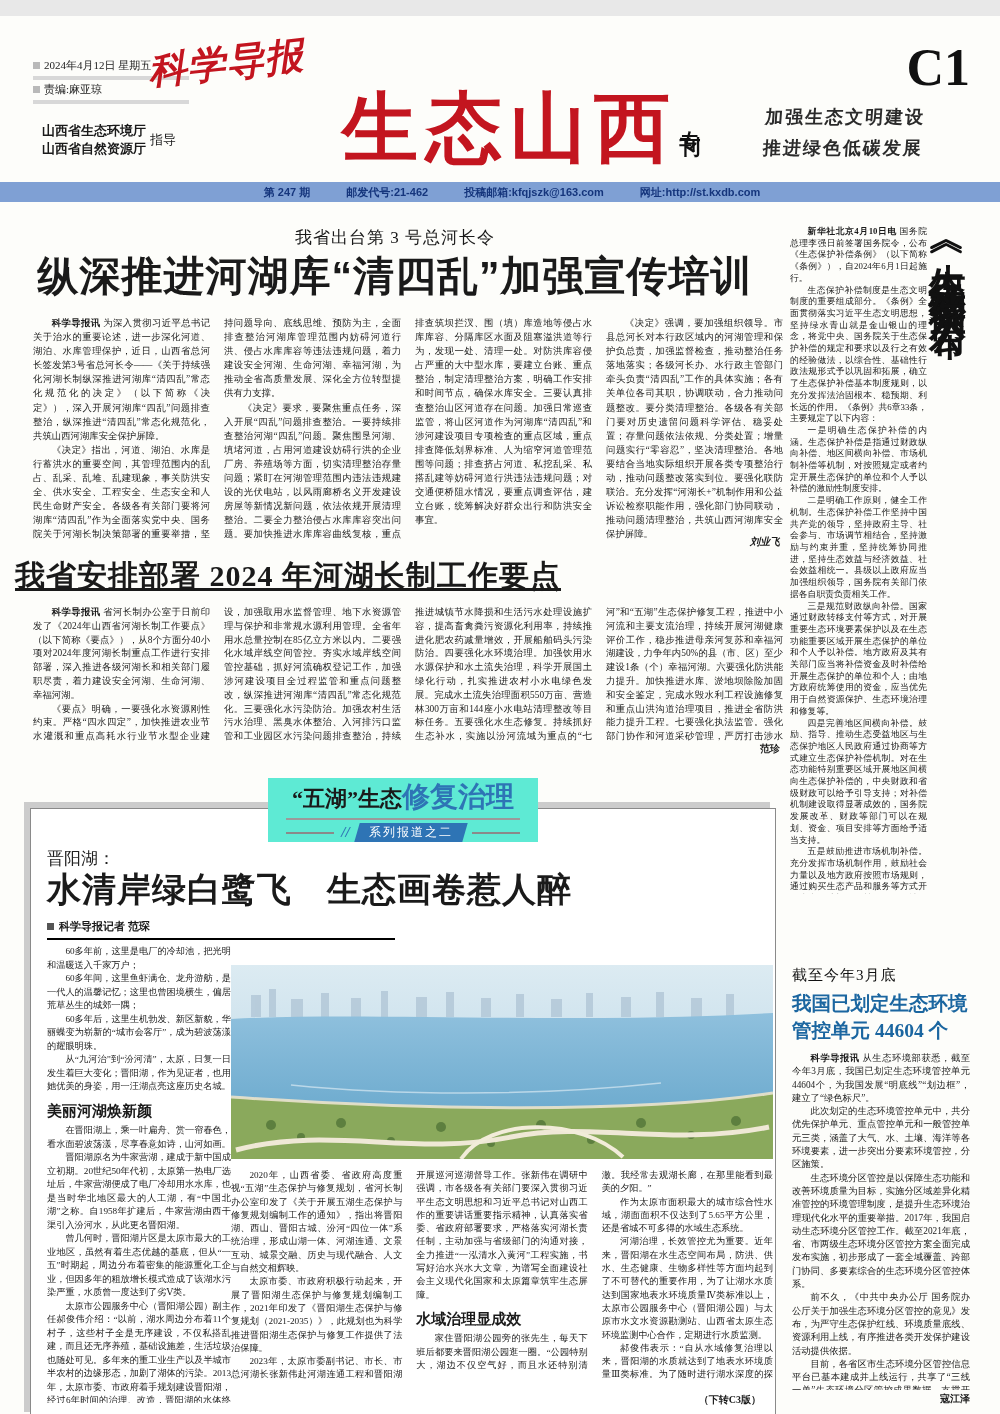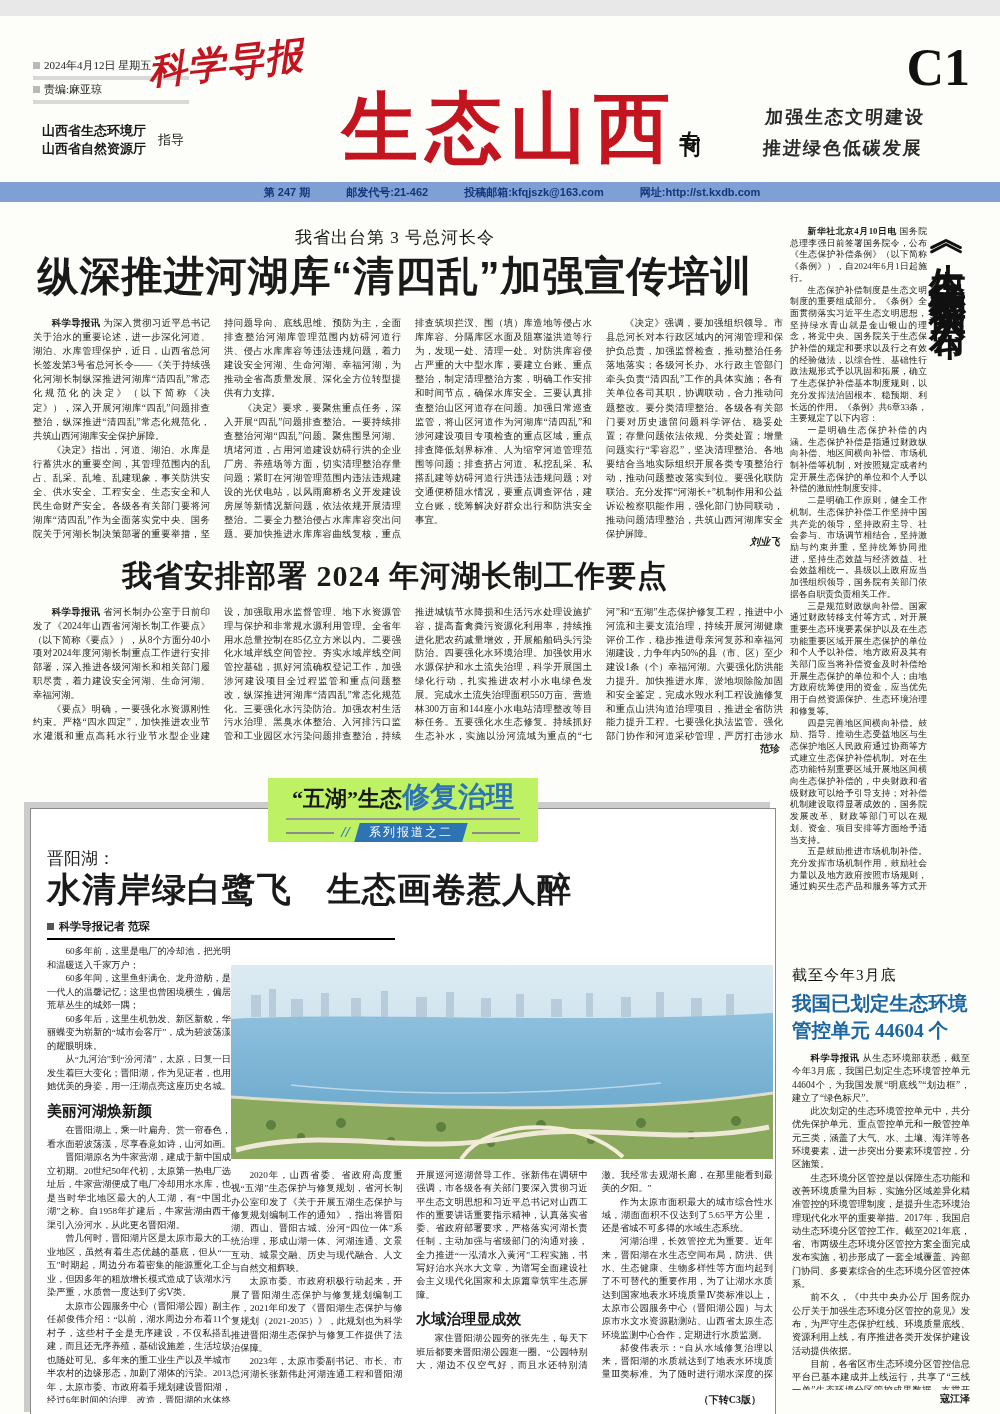--- a/index.html
+++ b/index.html
@@ -6,21 +6,21 @@
   .page{position:relative;width:1000px;height:1414px;margin:16px auto;background:#fdfdfa;
         font-family:"Liberation Serif","DejaVu Serif",serif;color:#1a1a1a;overflow:hidden;}
   .abs{position:absolute;}
   
   .meta{left:33px;top:40px;width:156px;font-size:11px;color:#222;}
   .meta-line{display:flex;align-items:center;gap:4px;padding:2px 0 3px;border-bottom:4px solid #d8d8d8;}
   .sq{display:inline-block;width:7px;height:7px;background:#b9b9b9;}
   .logo{left:148px;top:22px;font-size:38px;font-weight:900;font-style:italic;color:#c3151f;
         transform:rotate(-6deg);letter-spacing:1px;white-space:nowrap;}
   .pageno{right:30px;top:22px;font-size:52px;font-weight:600;color:#111;}
-  .guidance{left:42px;top:106px;display:flex;align-items:center;gap:12px;}
+  .guidance{left:42px;top:106px;display:flex;align-items:center;gap:4px;}
   .guidance .orgs{font-size:13px;font-weight:bold;line-height:18px;}
   .guidance .glabel{font-size:13px;}
   .main-title{left:326px;top:62px;width:368px;text-align:center;font-size:76px;font-weight:900;
               color:#c3151f;letter-spacing:8px;white-space:nowrap;}
   .title-suffix{left:676px;top:98px;writing-mode:vertical-rl;font-size:21px;font-weight:bold;
                 letter-spacing:5px;color:#111;}
   .slogan{left:764px;top:86px;font-size:18px;font-weight:bold;color:#2b2b2b;line-height:31px;
           transform:skewX(-4deg);letter-spacing:2px;}
   .info-bar{left:0;top:166px;width:1000px;height:20px;background:#7fa0d4;color:#15357c;
             font-family:"Liberation Sans","DejaVu Sans",sans-serif;font-size:11px;font-weight:600;
@@ -31,22 +31,22 @@
                font-family:"Liberation Sans","DejaVu Sans",sans-serif;letter-spacing:1px;white-space:nowrap;}
   .body-cols{column-fill:auto;overflow:hidden;text-align:justify;}
   .a1-body{left:33px;top:300px;width:750px;height:238px;column-count:4;column-gap:14px;
            font-size:9.4px;line-height:14.1px;}
   .para{margin:0;text-indent:2em;}
   .col-subhead{margin:10px 0 7px;text-indent:0;font-size:15px;font-weight:bold;
                font-family:"Liberation Sans","DejaVu Sans",sans-serif;}
   .byline{font-size:10px;font-weight:bold;text-align:right;}
   .a1-byline{left:650px;top:519px;width:130px;font-style:italic;}
   
-  .a2-headline{left:15px;top:540px;width:760px;text-align:center;font-size:30px;font-weight:900;
-               letter-spacing:1px;white-space:nowrap;}
+  .a2-headline{left:15px;top:540px;width:760px;text-align:left;font-size:30px;font-weight:900;
+               letter-spacing:1px;white-space:nowrap;text-decoration:underline;}
   .a2-body{left:33px;top:590px;width:750px;height:150px;column-count:4;column-gap:14px;
            font-size:9.4px;line-height:13.8px;}
   .a2-byline{left:650px;top:726px;width:130px;}
   
   .reg-body{left:790px;top:210px;width:137px;height:668px;font-size:8.8px;line-height:11.7px;
             overflow:hidden;text-align:justify;}
   .reg-title{left:924px;top:212px;width:48px;height:700px;writing-mode:vertical-rl;
              font-size:37px;font-weight:900;letter-spacing:6px;color:#111;}
   .note-box{left:792px;top:888px;width:166px;height:36px;border:1px solid #8cc0e8;
             display:flex;align-items:center;justify-content:center;font-size:13.5px;
@@ -54,21 +54,21 @@
   
   .a3-kicker{left:792px;top:950px;font-size:15px;letter-spacing:1px;color:#111;}
   .a3-headline{left:792px;top:974px;width:180px;font-size:19.5px;font-weight:900;color:#1b66a0;
                line-height:27px;}
   .a3-body{left:792px;top:1036px;width:178px;height:338px;font-size:9.3px;line-height:13.3px;
            overflow:hidden;text-align:justify;}
   .a3-byline{left:858px;top:1376px;width:112px;}
   
   .lake-box{left:30px;top:792px;width:744px;height:608px;border:1px solid #8a8a8a;
             box-shadow:-6px -6px 0 #cccccc;background:#fff;}
-  .banner{position:absolute;left:50%;top:-31px;transform:translateX(-50%);background:#bef264;
+  .banner{position:absolute;left:50%;top:-31px;transform:translateX(-50%);background:#5eead4;
           padding:0 18px;text-align:center;white-space:nowrap;}
   .banner-l1{font-size:22px;font-weight:900;border-bottom:2px solid #9a9a9a;padding:0 6px 2px;}
   .banner-accent{font-size:28px;font-weight:900;color:#2e74b5;}
   .banner-l2{margin-top:3px;display:flex;align-items:center;justify-content:center;gap:7px;}
   .b-rule{display:inline-block;width:48px;height:2px;background:#8a8a8a;}
   .b-slash{color:#2e74b5;font-weight:900;font-style:italic;font-size:15px;}
   .b-series{display:inline-block;background:#2e74b5;color:#fff;
             font-family:"Liberation Sans","DejaVu Sans",sans-serif;font-size:12px;
             padding:1px 12px;transform:skewX(-16deg);}
   .b-series > span{display:inline-block;transform:skewX(16deg);letter-spacing:2px;}

